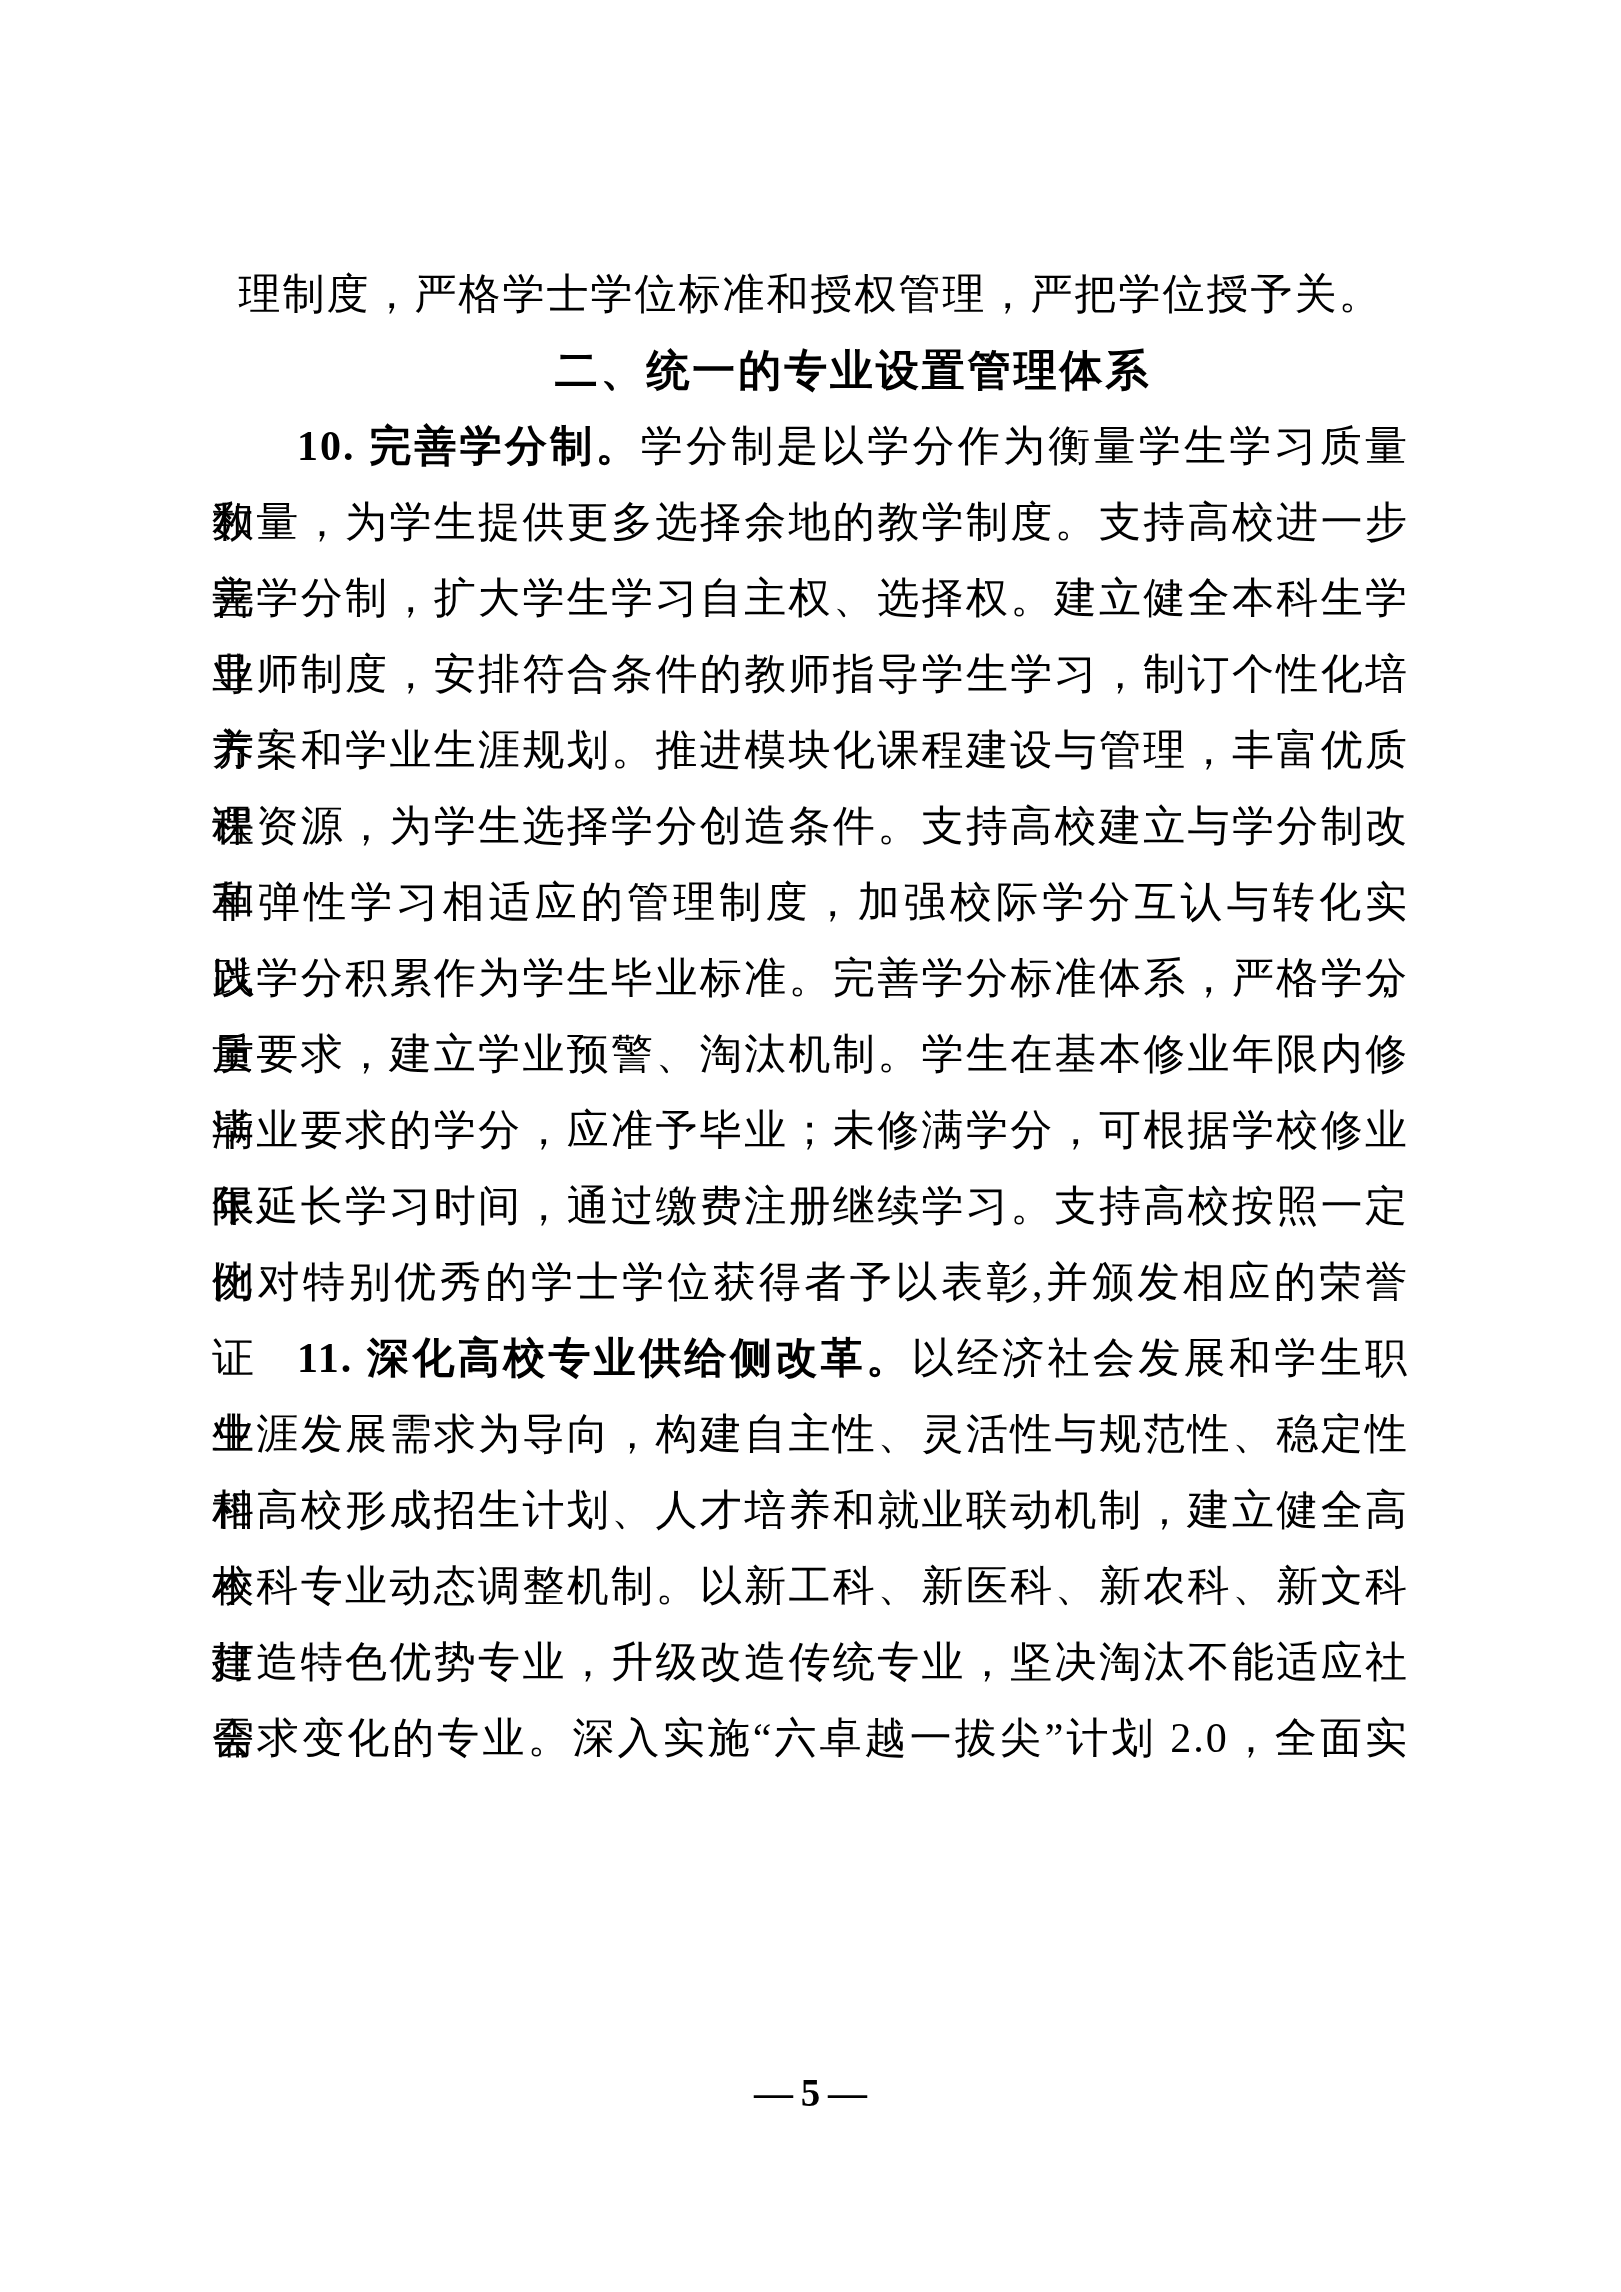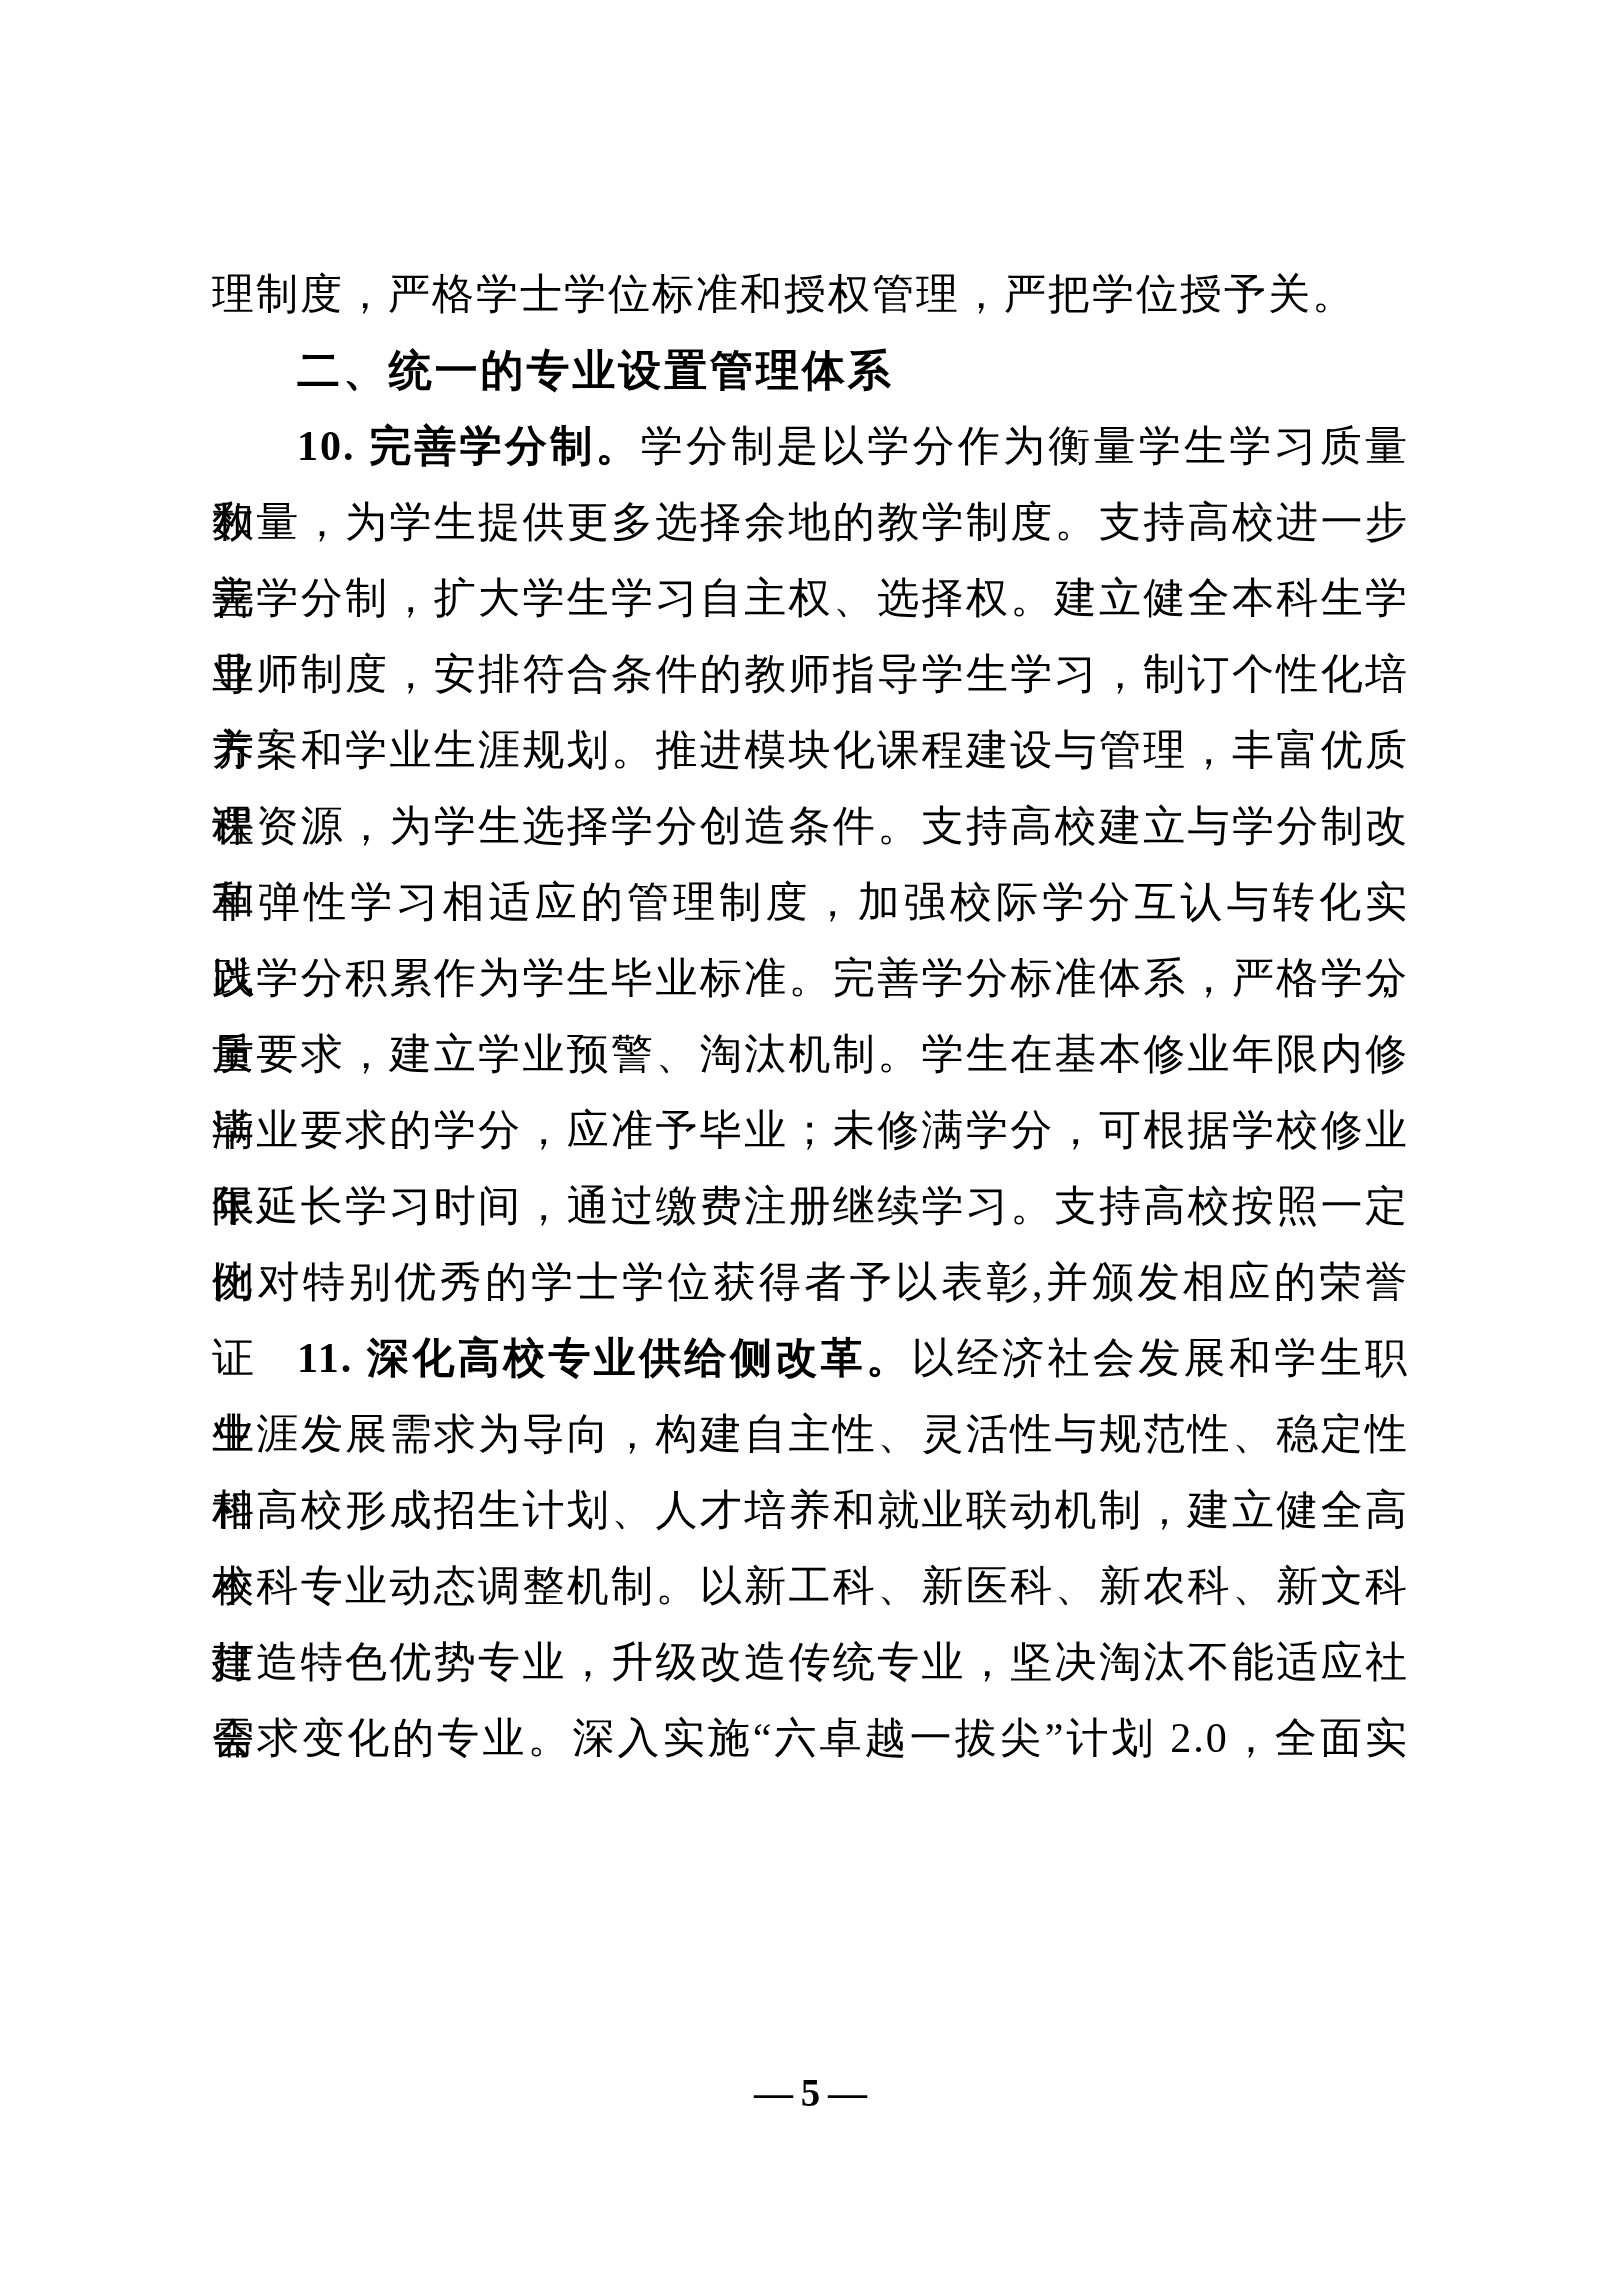--- a/index.html
+++ b/index.html
@@ -17,21 +17,21 @@
     position: absolute;
     left: 212px;
     top: 256px;
     width: 1197px;
   }
   .line {
     height: 76px;
     line-height: 76px;
     font-size: 42px;
     letter-spacing: 2px;
-    text-align: left;
+    text-align: center;
     white-space: normal;
   }
   .line.just {
     text-align: justify;
     text-align-last: justify;
   }
   .line.indent {
     text-indent: 85px;
   }
   .line .lead {

